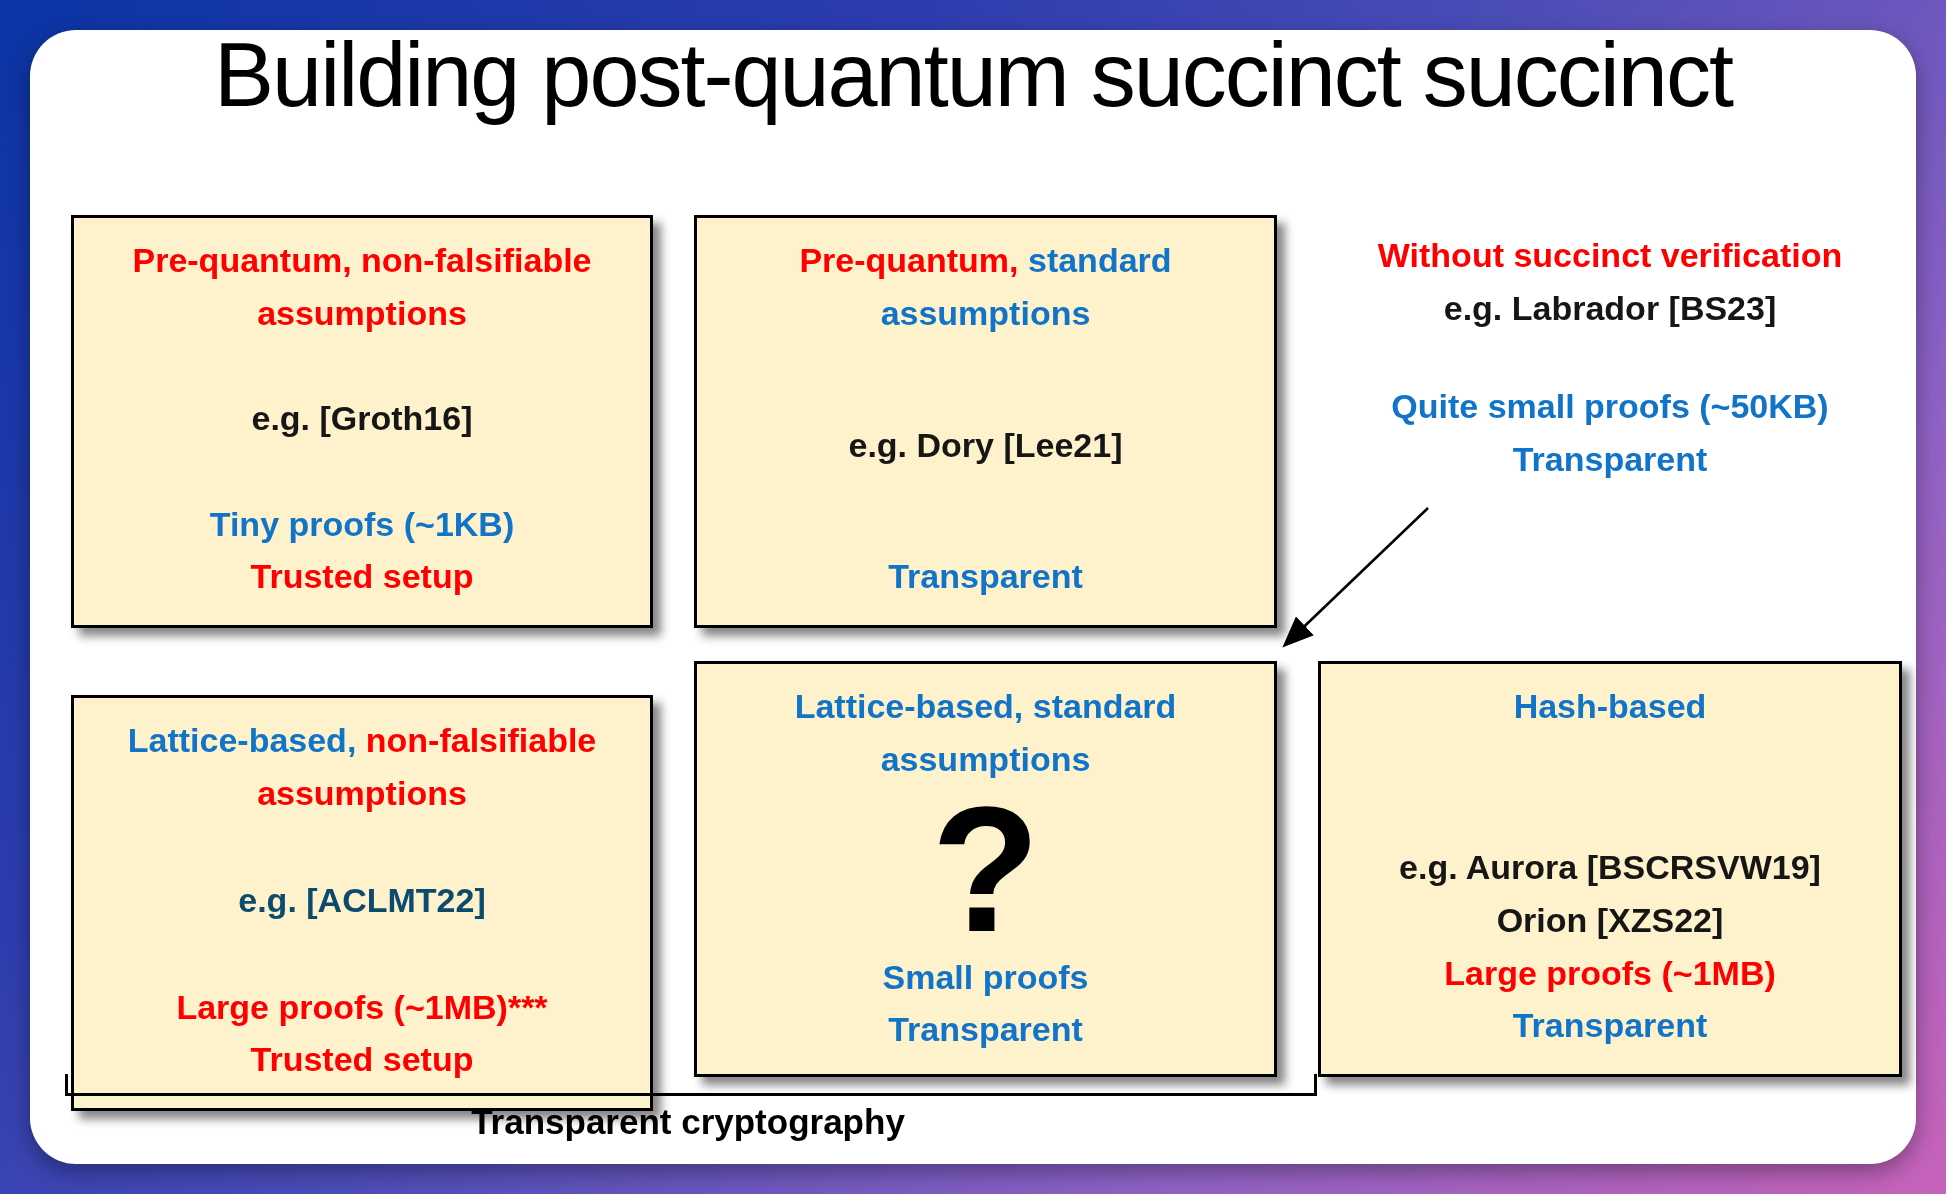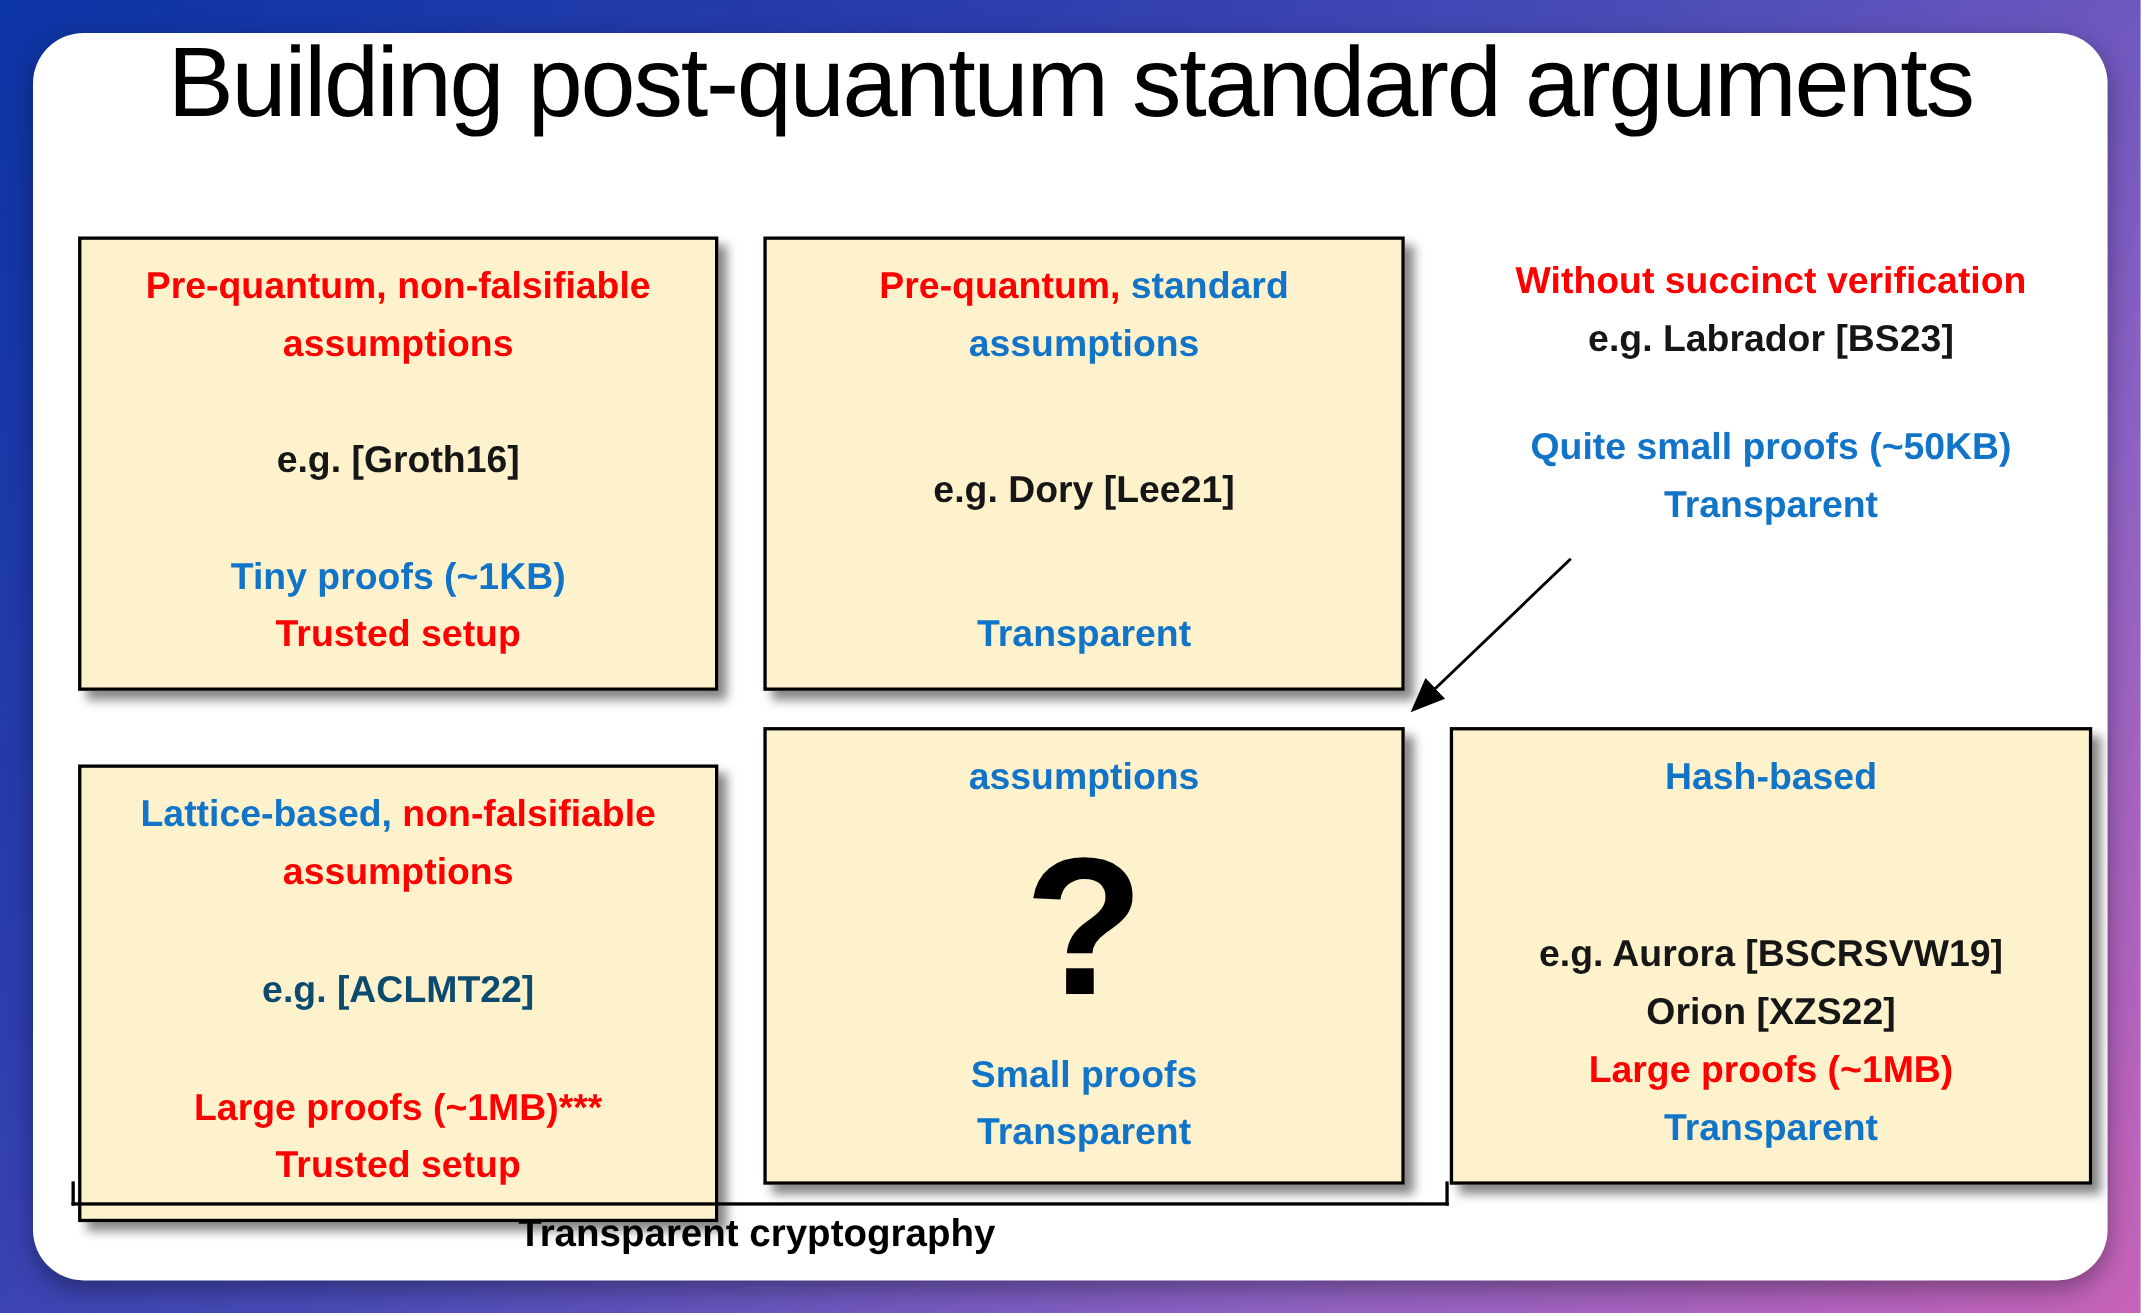--- a/index.html
+++ b/index.html
@@ -49,21 +49,21 @@
     text-align:center;color:#000;font-size:35px;font-weight:bold;
   }
   .arrow-svg{position:absolute;left:1262px;top:496px;width:180px;height:162px;}
   .tl span{white-space:pre-wrap;}
 </style>
 </head>
 <body>
 
 <div class="card"></div>
 
-<div class="title">Building post-quantum standard arguments</div>
+<div class="title">Building post-quantum succinct succinct</div>
 
 <div class="cell boxed c1">
   <div class="heading">
       <div class="tl"><span style="color: rgb(255, 0, 0);">Pre-quantum, non-falsifiable</span></div>
       <div class="tl"><span style="color: rgb(255, 0, 0);">assumptions</span></div>
     </div>
   <div class="example">
       <div class="tl"><span style="color: rgb(22, 22, 22);">e.g. [Groth16]</span></div>
     </div>
   <div class="footer">
@@ -107,20 +107,21 @@
       <div class="tl"><span style="color: #0c4a6e;">e.g. [ACLMT22]</span></div>
     </div>
   <div class="footer">
       <div class="tl"><span style="color: rgb(255, 0, 0);">Large proofs (~1MB)***</span></div>
       <div class="tl"><span style="color: rgb(255, 0, 0);">Trusted setup</span></div>
     </div>
 </div>
 
 <div class="cell boxed c5">
   <div class="heading">
+      <div class="tl"><span style="color: rgb(18, 116, 200);">Lattice-based, standard</span></div>
       <div class="tl"><span style="color: rgb(18, 116, 200);">assumptions</span></div>
     </div>
   <div class="qmark">?</div>
   <div class="footer">
       <div class="tl"><span style="color: rgb(18, 116, 200);">Small proofs</span></div>
       <div class="tl"><span style="color: rgb(18, 116, 200);">Transparent</span></div>
     </div>
 </div>
 
 <div class="cell boxed c6">

